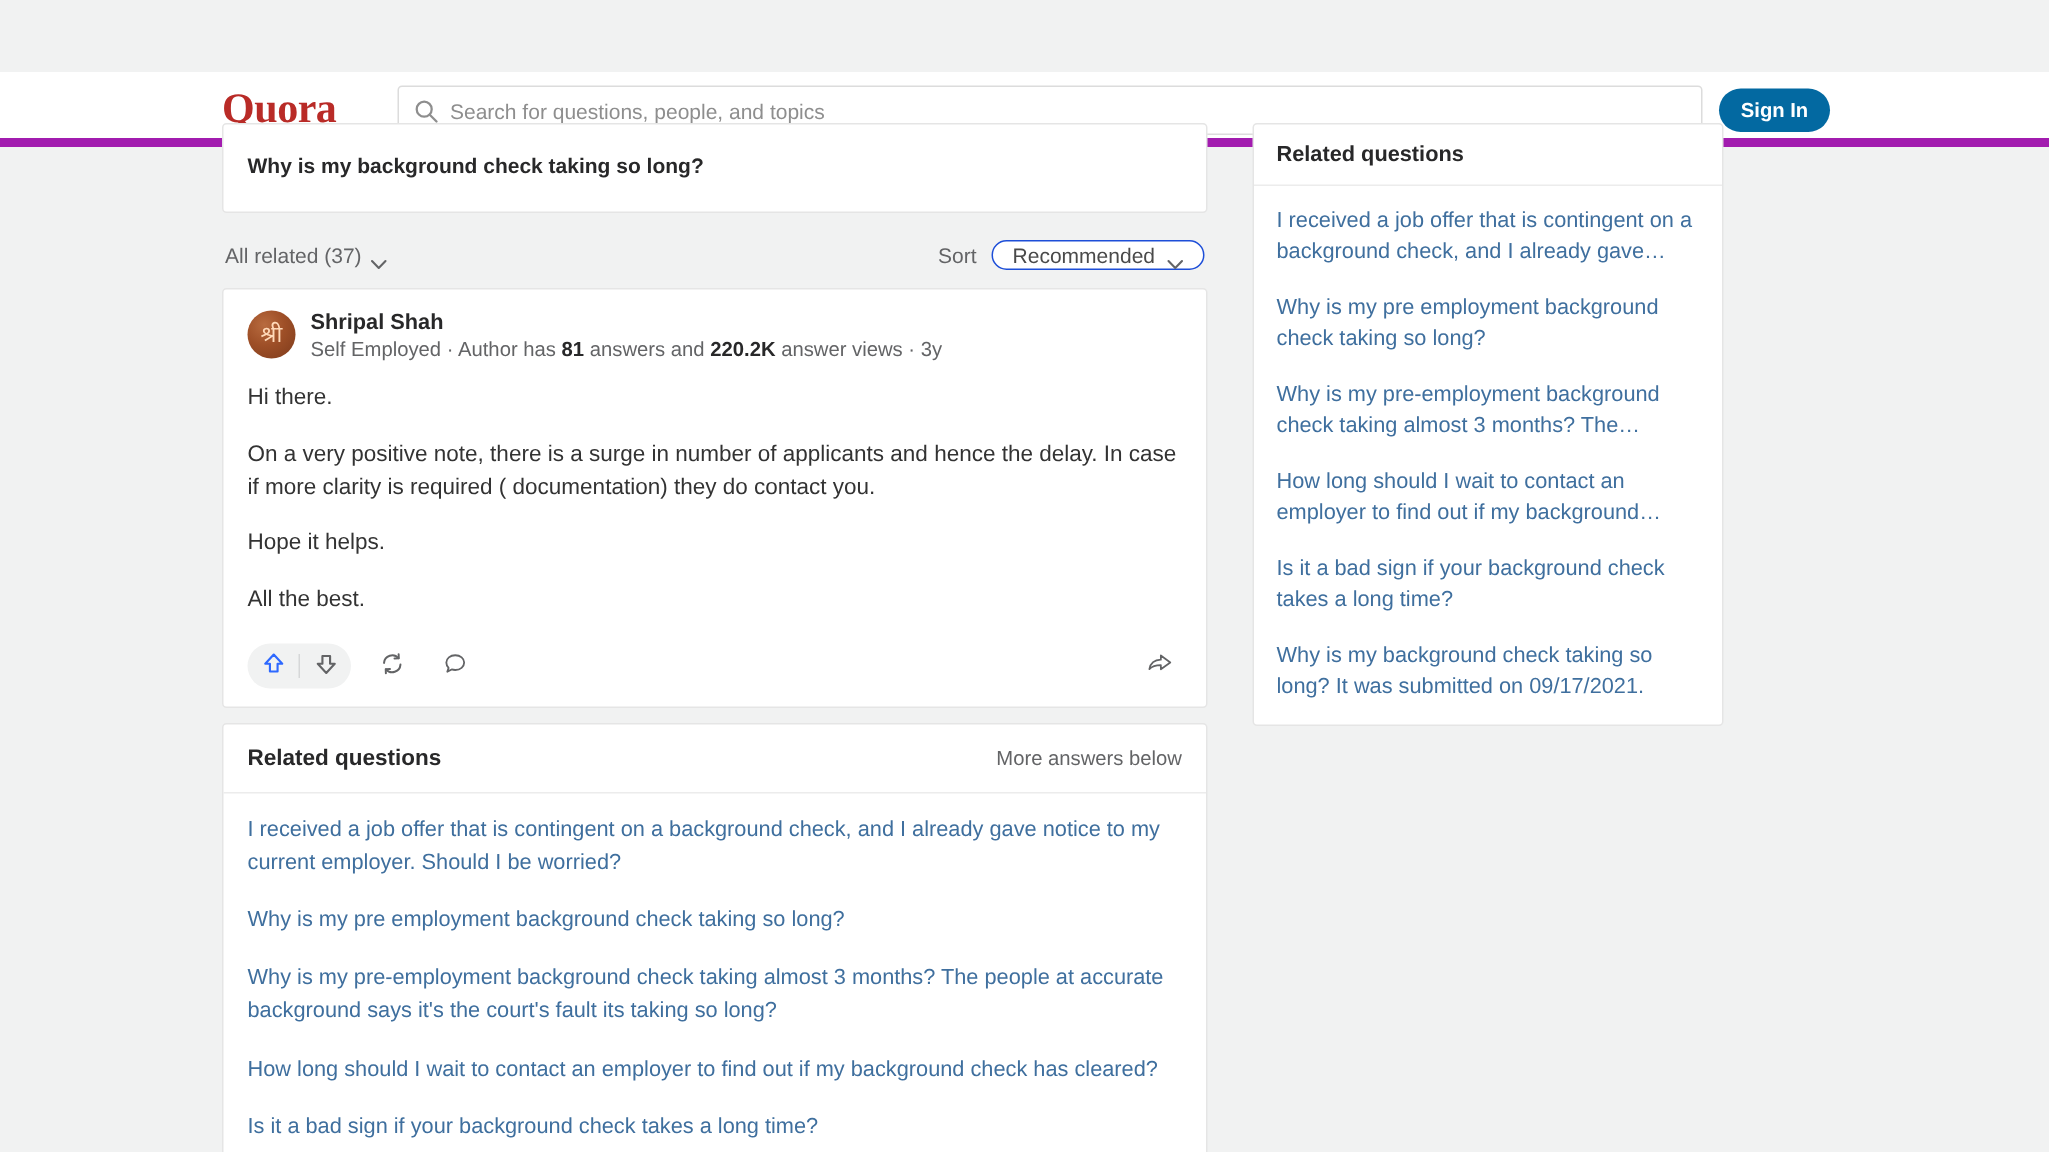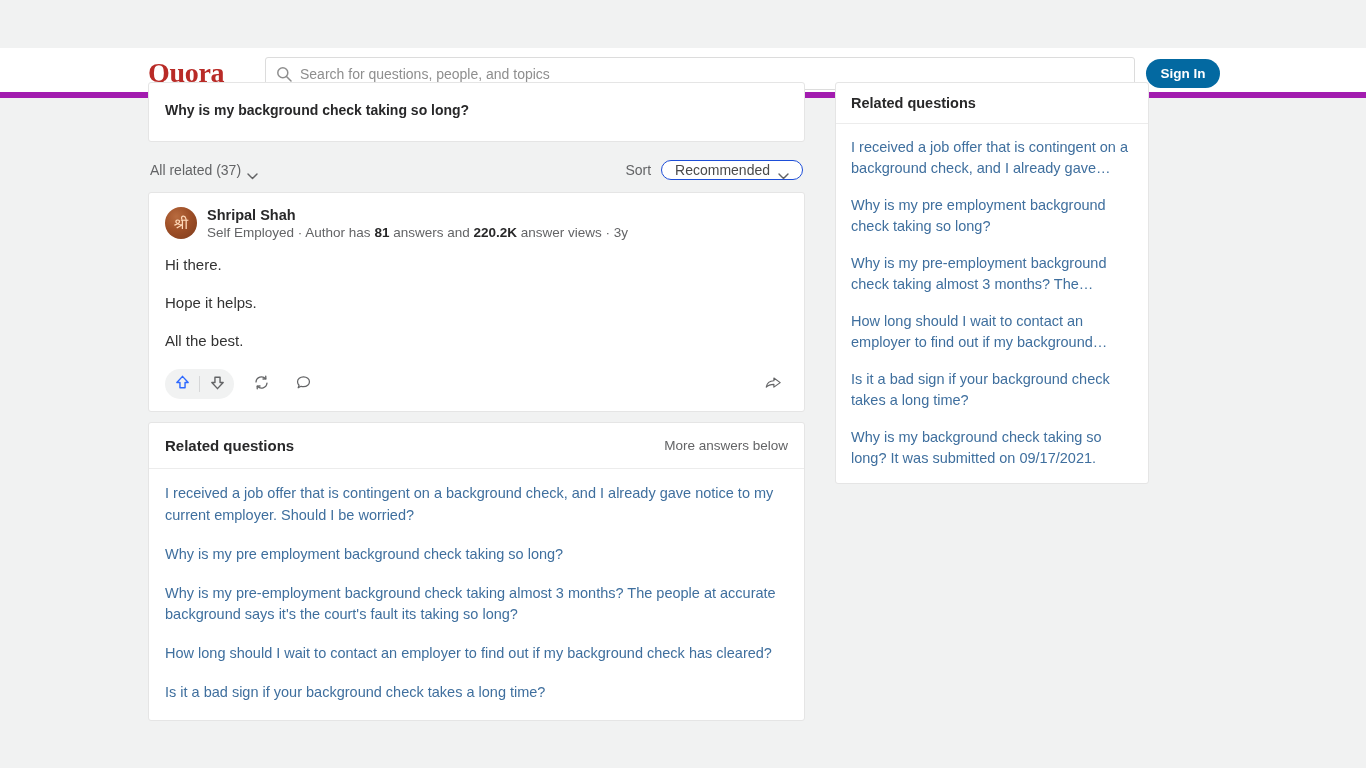--- a/index.html
+++ b/index.html
@@ -212,20 +212,21 @@
           <b>220.2K</b>
           <span>answer views</span>
           ·
           <span>3y</span>
         </div>
       </div>
     </div>
 
     <div class="answer-body">
       <p>Hi there.</p>
+      <p>On a very positive note, there is a surge in number of applicants and hence the delay. In case if more clarity is required ( documentation) they do contact you.</p>
       <p>Hope it helps.</p>
       <p>All the best.</p>
     </div>
 
     <div class="actions">
       <div class="actions-left">
         <div class="vote-pill">
           <button class="vote-btn">
             <span>
               <svg viewBox="0 0 18 18" width="17" height="17">

